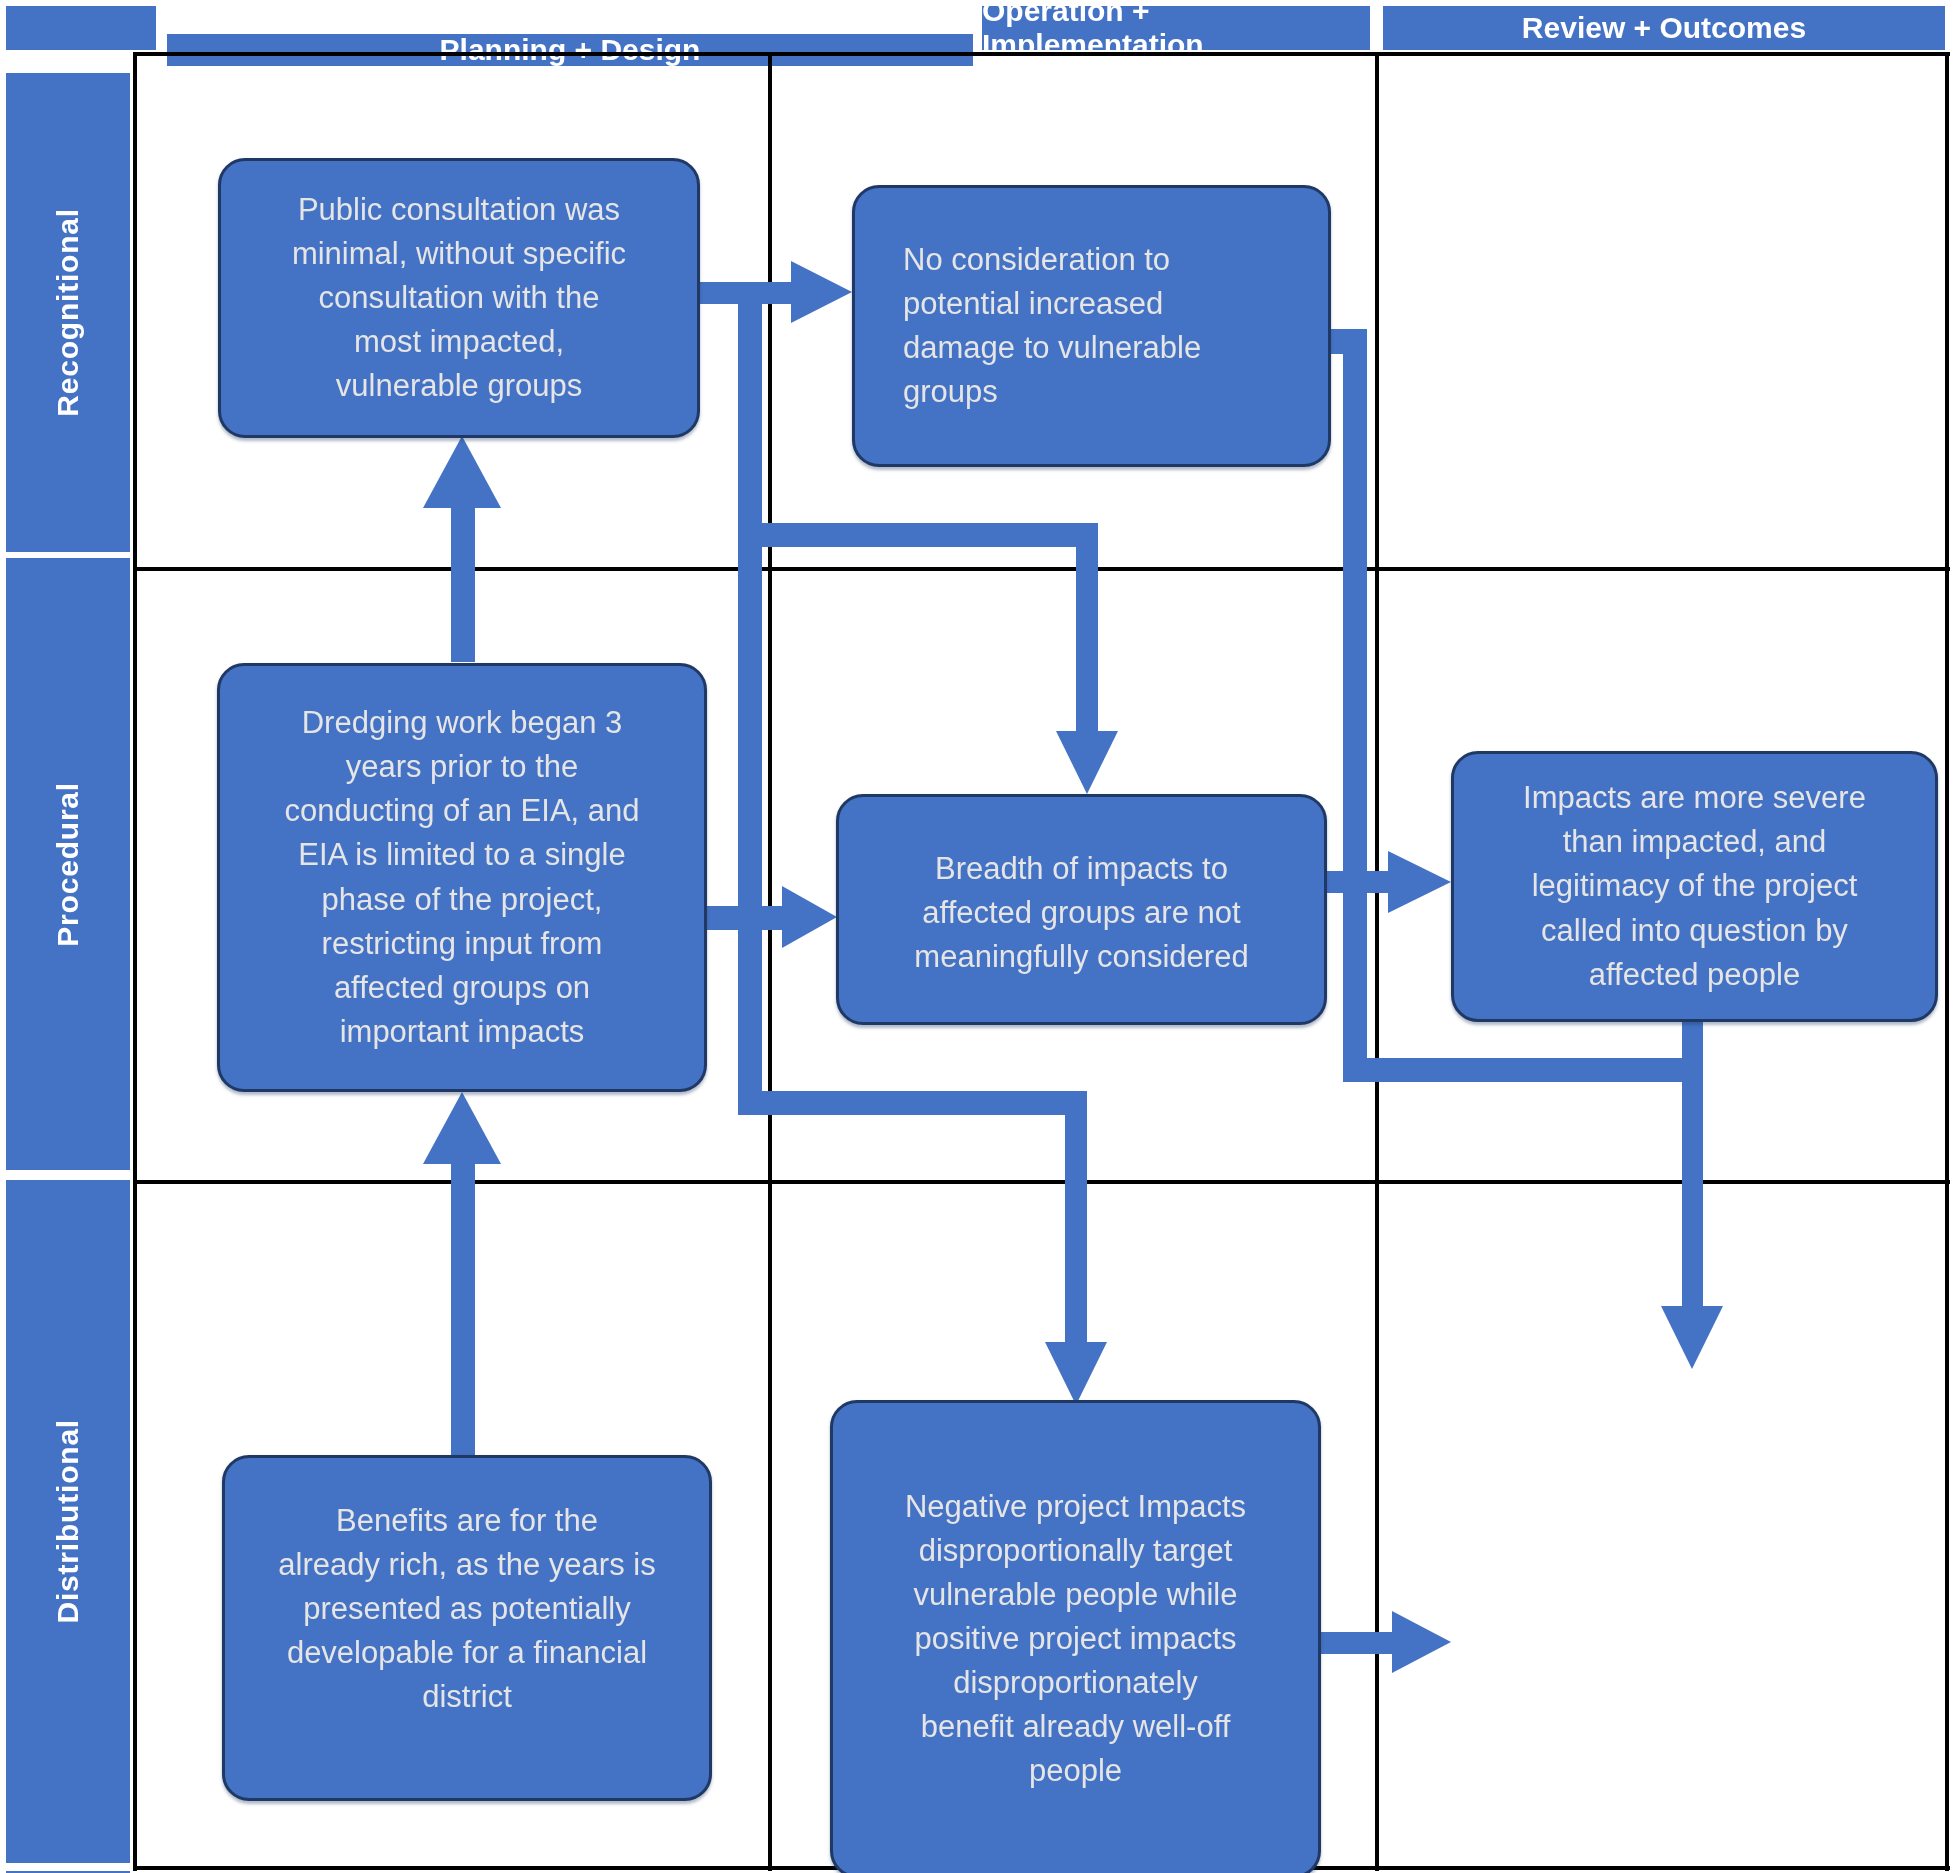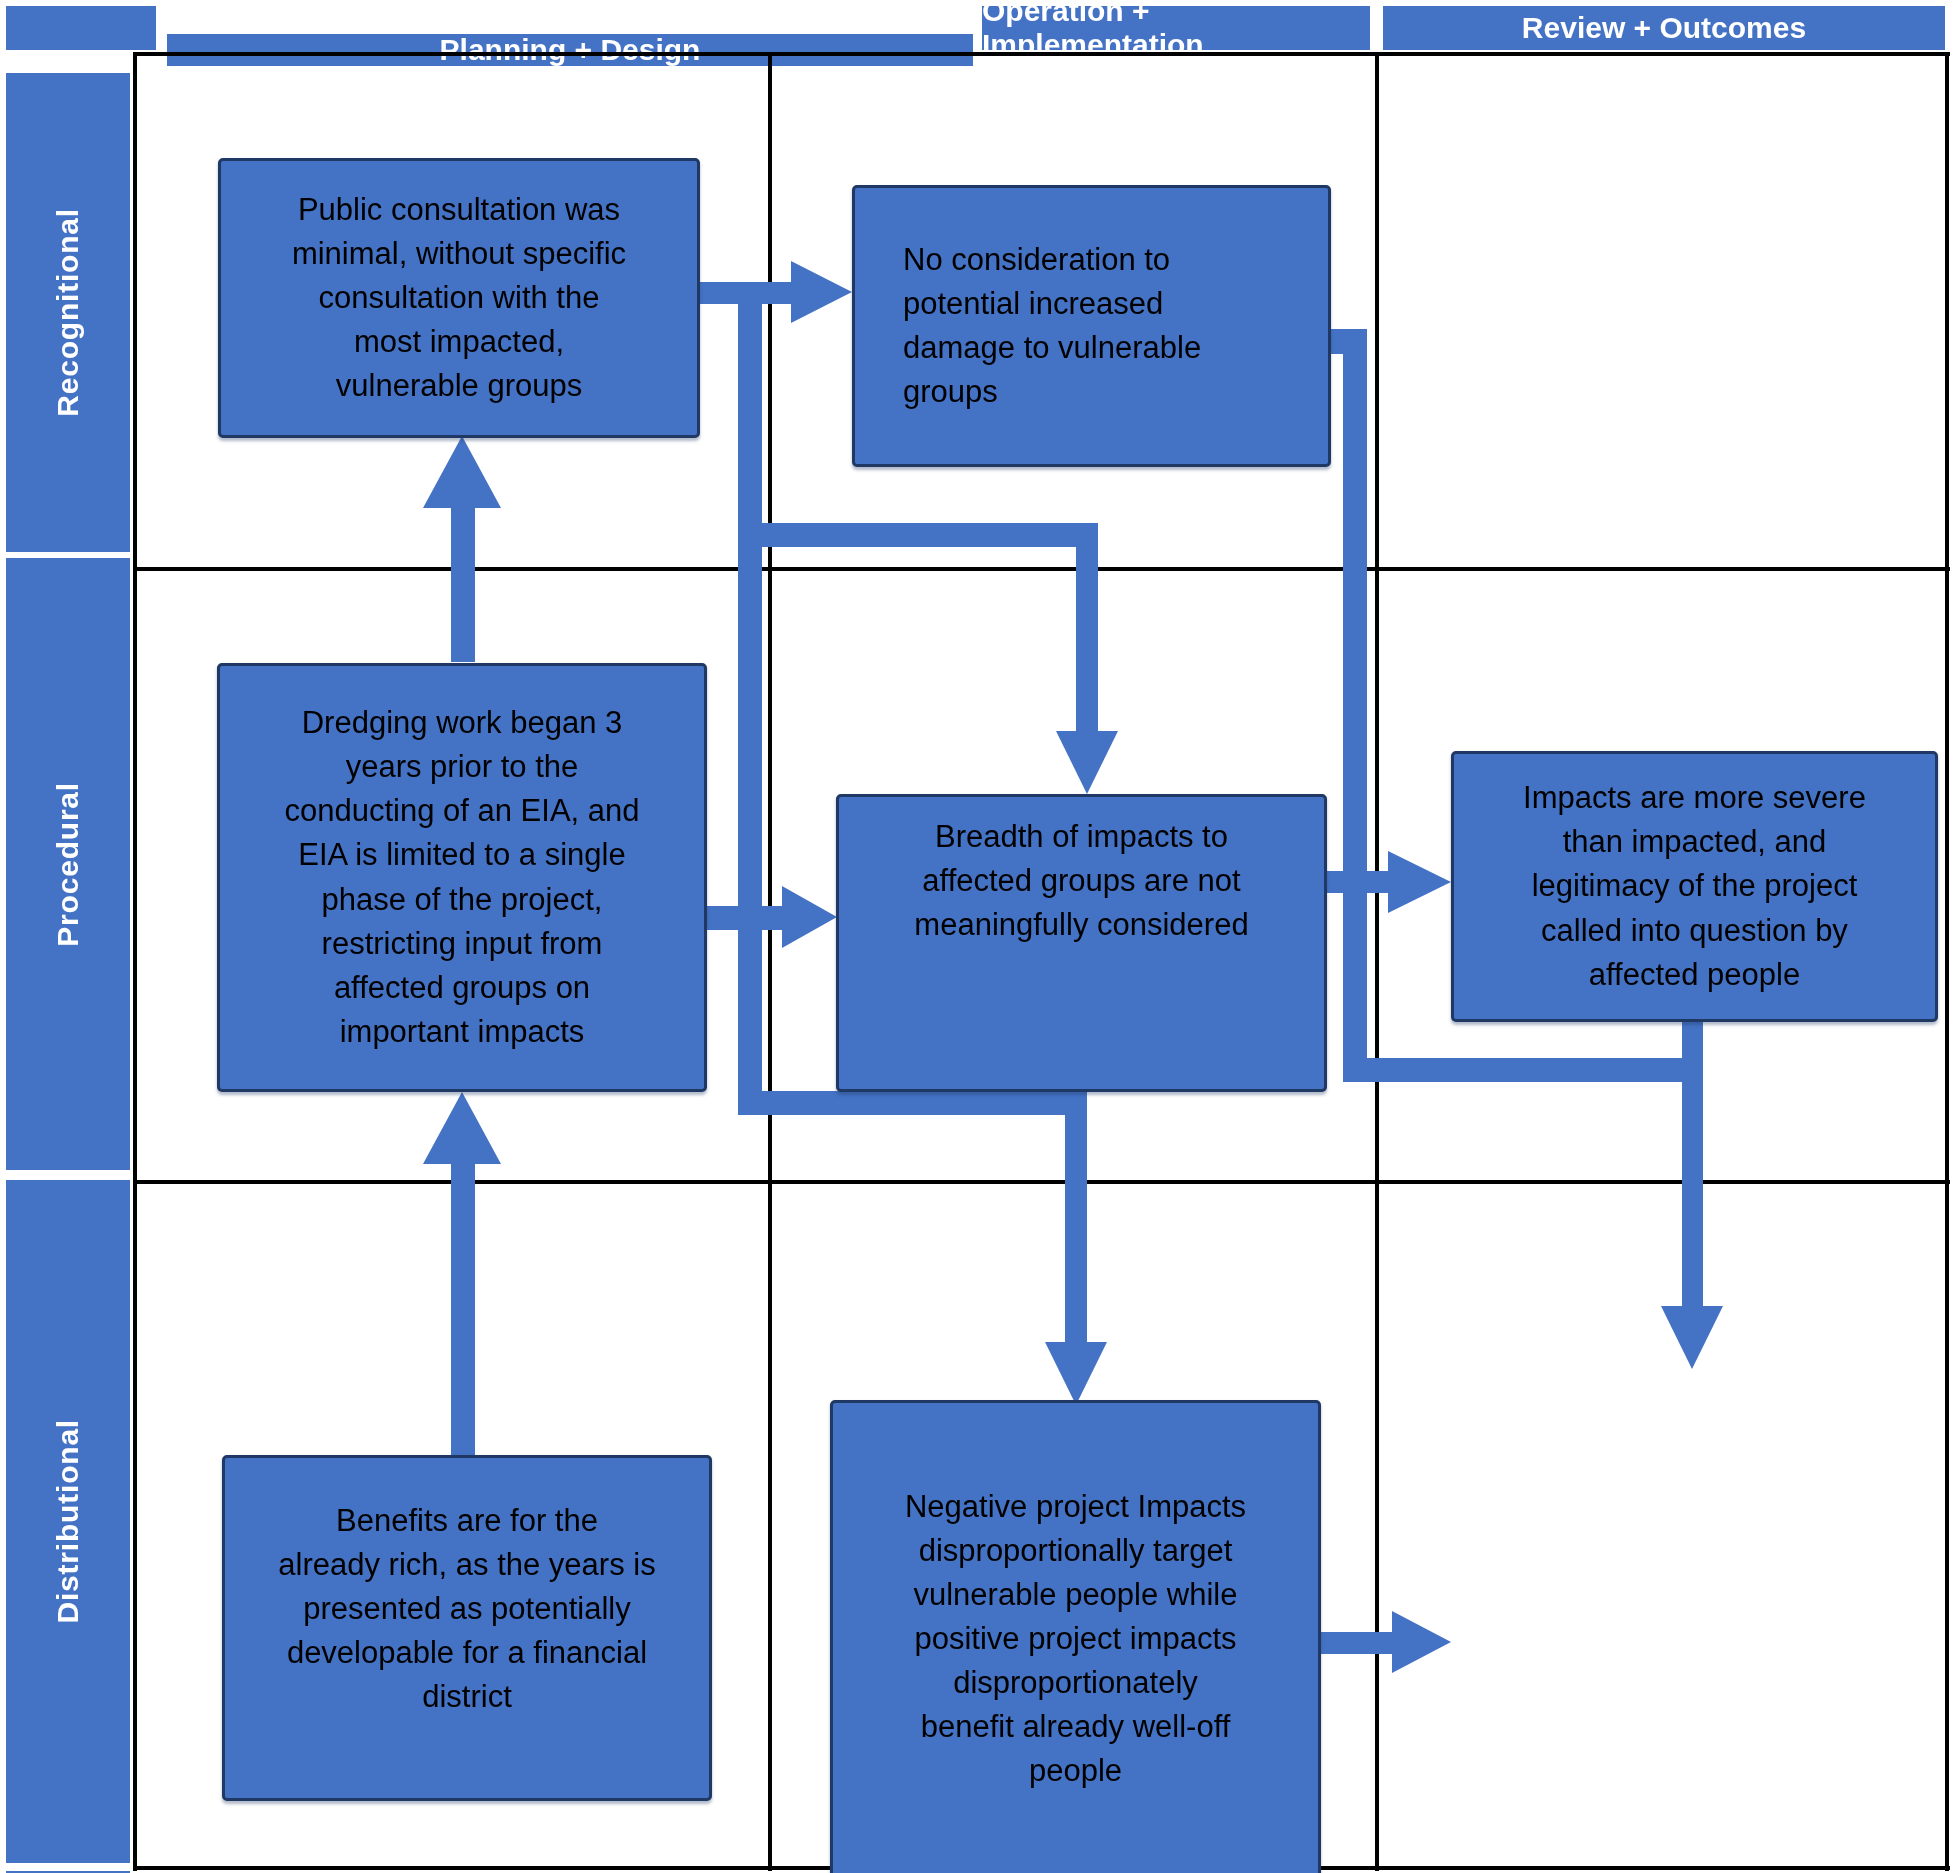--- a/index.html
+++ b/index.html
@@ -32,22 +32,22 @@
   .gridline{position:absolute;background:#000000;}
   .shaft{position:absolute;background:#4472C4;}
   .tri{position:absolute;width:0;height:0;}
   .tri-right{border-top:31px solid transparent;border-bottom:31px solid transparent;border-left:61px solid #4472C4;}
   .tri-down{border-left:31px solid transparent;border-right:31px solid transparent;border-top:63px solid #4472C4;}
   .tri-up{border-left:39px solid transparent;border-right:39px solid transparent;border-bottom:72px solid #4472C4;}
   .box{
     position:absolute;
     background:#4472C4;
     border:3.1px solid #1F3864;
-    border-radius:5px;
-    color:#000000;
+    border-radius:27px;
+    color:#e5e5e5;
     font-size:31px;line-height:1.42;
     display:flex;align-items:center;justify-content:center;
     text-align:center;
     white-space:pre-line;
     padding:15.6px 31px;
     box-sizing:border-box;
     box-shadow:0 2.3px 3.1px rgba(31,56,100,0.35);
   }
   .box.left{text-align:left;justify-content:flex-start;padding-left:48px;padding-right:23.5px;}
 </style>
@@ -135,21 +135,21 @@
 
   <div class="box" style="left:217px;top:663px;width:490px;height:429px;">Dredging work began 3
 years prior to the
 conducting of an EIA, and
 EIA is limited to a single
 phase of the project,
 restricting input from
 affected groups on
 important impacts</div>
 
-  <div class="box" style="left:836px;top:794px;width:491px;height:298px;align-items:flex-start;padding-top:18px;">Breadth of impacts to
+  <div class="box" style="left:836px;top:794px;width:491px;height:231px;align-items:flex-start;padding-top:50px;">Breadth of impacts to
 affected groups are not
 meaningfully considered</div>
 
   <div class="box" style="left:1451px;top:751px;width:487px;height:271px;">Impacts are more severe
 than impacted, and
 legitimacy of the project
 called into question by
 affected people</div>
 
   <div class="box" style="left:222px;top:1455px;width:490px;height:346px;align-items:flex-start;padding-top:41px;">Benefits are for the

